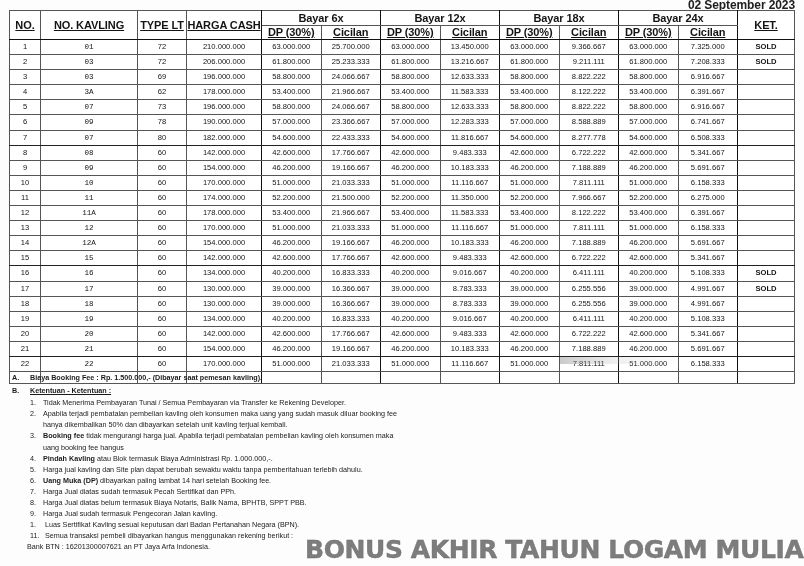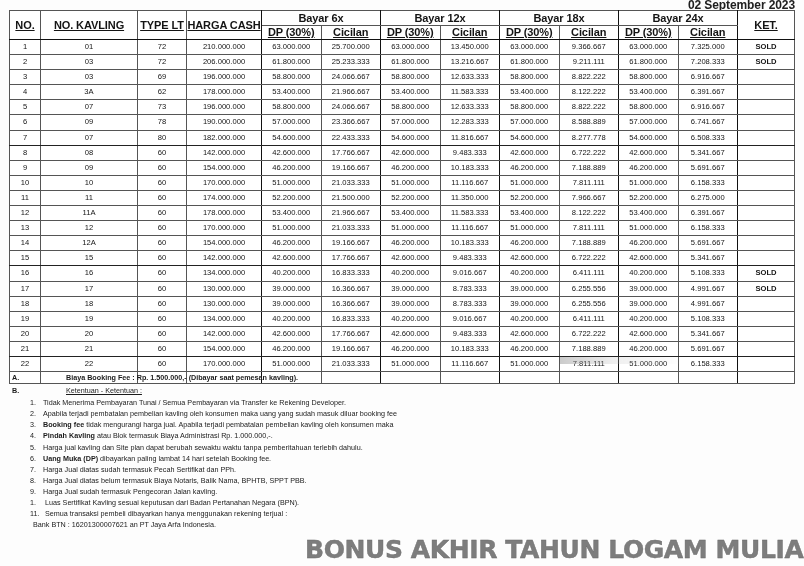--- a/index.html
+++ b/index.html
@@ -69,21 +69,21 @@
   }
   thead tr.hrow1 th { height: 14px; line-height: 14px; }
   thead tr.hrow2 th { height: 13px; line-height: 13px; }
 
   
   .grp-left  { border-left: 1.6px solid #111 !important; }
   .grp-right { border-right: 1.6px solid #111 !important; }
   thead th.thick-bottom { border-bottom: 1.6px solid #111 !important; text-decoration: underline; }
 
   td.c-no       { width: 30px; }
-  td.c-kav      { width: 96px; }
+  td.c-kav      { width: 96px; font-family: Liberation Mono, monospace; }
   td.c-type     { width: 48px; }
   td.c-harga    { width: 74px; }
   td.c-dp       { width: 70px; }
   td.c-cic      { width: 72px; }
   td.c-ket      { width: 56px; font-weight: bold; }
 
   tbody tr.group-end td { border-bottom: 1.2px solid #222; }
   tr.filler td { height: 11px; line-height: 11px; border-top: 1.6px solid #111; }
 
   
@@ -95,30 +95,30 @@
     font-size: 7.2px;
     line-height: 11.1px;
     color: #1b1b1b;
   }
   .note-row { display: flex; align-items: flex-start; }
   .note-mark {
     width: 18px;
     flex: 0 0 18px;
     font-weight: bold;
   }
-  .note-body { flex: 1 1 auto; margin-left: 36px; }
+  .note-body { flex: 1 1 auto; }
   .note-body.b { font-weight: bold; }
-  .underline { text-decoration: underline; font-weight: normal; }
+  .underline { text-decoration: underline; font-weight: bold; }
   .sublist { margin-top: 1px; }
   .sub-row { display: flex; align-items: flex-start; margin-left: 18px; }
   .sub-num { width: 13px; flex: 0 0 13px; }
   .sub-num.wide { width: 15px; flex: 0 0 15px; }
   .sub-text { flex: 1 1 auto; }
   .sub-cont { margin-left: 31px; }
-  .sub-cont2 { margin-left: 21px; }
+  .sub-cont2 { margin-left: 15px; }
   b.bold { font-weight: bold; }
 
   
   .bonus {
     position: absolute;
     left: 305px;
     top: 536px;
     font-family: "DejaVu Sans", sans-serif;
     font-size: 25px;
     font-weight: bold;
@@ -534,24 +534,26 @@
     </div>
     <div class="sublist" id="notes-list">
         <div class="sub-row">
           <div class="sub-num">1.</div>
           <div class="sub-text">Tidak Menerima Pembayaran Tunai / Semua Pembayaran via Transfer ke Rekening Developer.</div>
         </div>
         <div class="sub-row">
           <div class="sub-num">2.</div>
           <div class="sub-text">Apabila terjadi pembatalan pembelian kavling oleh konsumen maka uang yang sudah masuk diluar booking fee</div>
         </div>
+        <div class="sub-cont">hanya dikembalikan 50% dan dibayarkan setelah unit kavling terjual kembali.</div>
         <div class="sub-row">
           <div class="sub-num">3.</div>
           <div class="sub-text"><b class="bold">Booking fee</b><span> tidak mengurangi harga jual. Apabila terjadi pembatalan pembelian kavling oleh konsumen maka</span></div>
         </div>
+        <div class="sub-cont">uang booking fee hangus</div>
         <div class="sub-row">
           <div class="sub-num">4.</div>
           <div class="sub-text"><b class="bold">Pindah Kavling</b><span> atau Blok termasuk Biaya Administrasi Rp. 1.000.000,-.</span></div>
         </div>
         <div class="sub-row">
           <div class="sub-num">5.</div>
           <div class="sub-text">Harga jual kavling dan Site plan dapat berubah sewaktu waktu tanpa pemberitahuan terlebih dahulu.</div>
         </div>
         <div class="sub-row">
           <div class="sub-num">6.</div>
@@ -568,21 +570,21 @@
         <div class="sub-row">
           <div class="sub-num">9.</div>
           <div class="sub-text">Harga Jual sudah termasuk Pengecoran Jalan kavling.</div>
         </div>
         <div class="sub-row">
           <div class="sub-num wide">1.</div>
           <div class="sub-text">Luas Sertifikat Kavling sesuai keputusan dari Badan Pertanahan Negara (BPN).</div>
         </div>
         <div class="sub-row">
           <div class="sub-num wide">11.</div>
-          <div class="sub-text">Semua transaksi pembeli dibayarkan hanya menggunakan rekening terjual :</div>
+          <div class="sub-text">Semua transaksi pembeli dibayarkan hangus menggunakan rekening berikut :</div>
         </div>
         <div class="sub-cont2">Bank BTN : 16201300007621 an PT Jaya Arfa Indonesia.</div>
       </div>
   </div>
 
   <div class="bonus">BONUS AKHIR TAHUN LOGAM MULIA 5GR</div>
 
 </div>
 
 </body></html>

